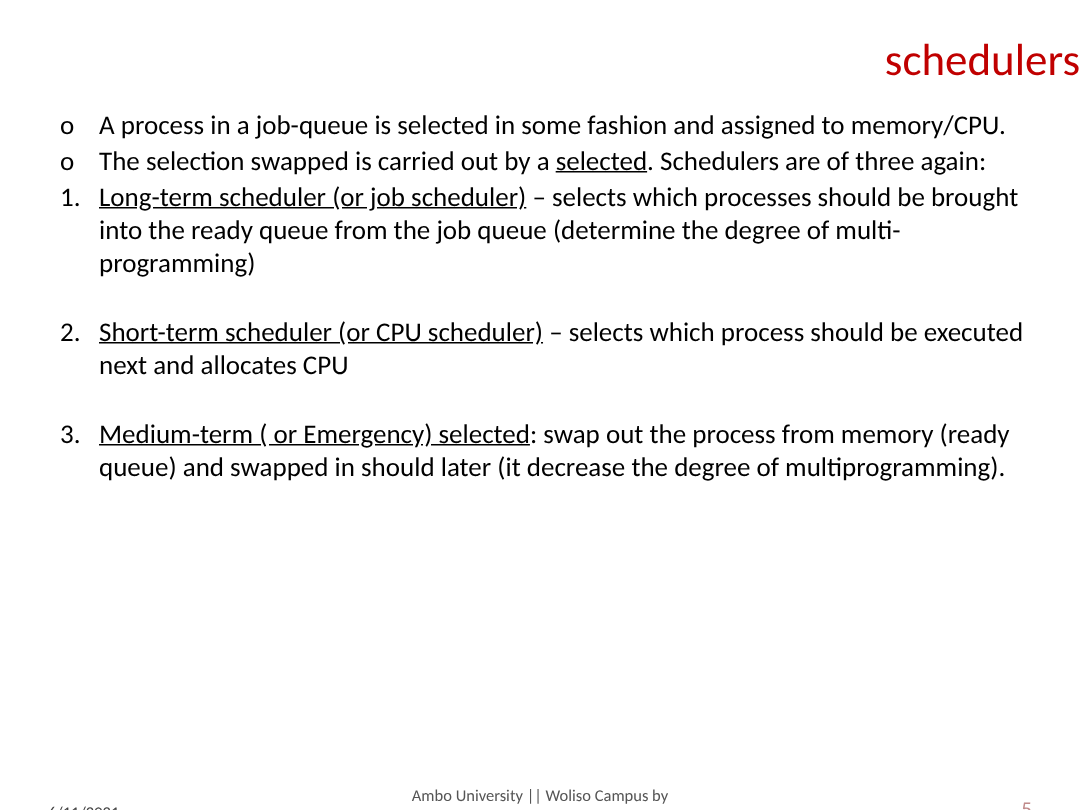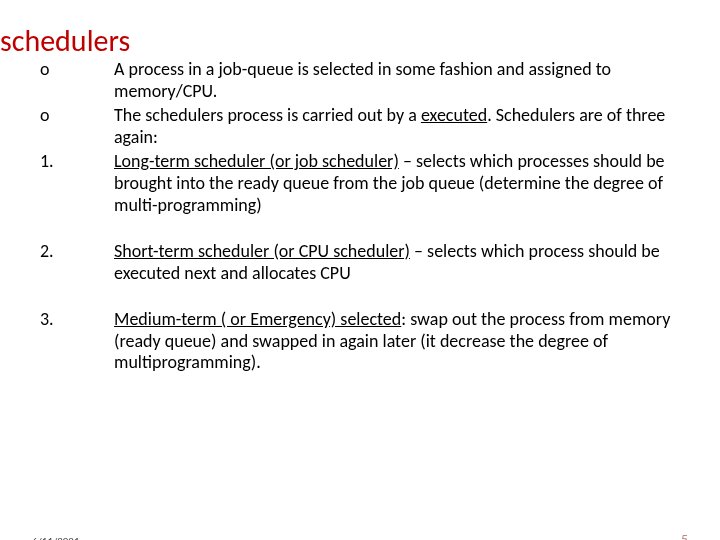--- a/index.html
+++ b/index.html
@@ -1,22 +1,22 @@
 <!DOCTYPE html>
 <html><head>
 <meta charset="utf-8">
 <style>
   * { margin: 0; padding: 0; box-sizing: border-box; }
   html, body { width: 720px; height: 540px; background: #fff; font-family: Calibri, Arial, sans-serif; }
   .slide { width: 720px; height: 540px; position: relative; padding: 0; }
-  .title { color: #c00000; font-size: 30px; text-align: left; margin-top: 22px; font-weight: 400; font-family: Calibri, Arial, sans-serif; }
+  .title { color: #c00000; font-size: 30px; text-align: right; margin-top: 22px; margin-bottom: 14px; font-weight: 400; font-family: Calibri, Arial, sans-serif; }
   .content { padding: 0 32px 0 66px; color: #000; font-size: 18px; line-height: 1.22; }
   .row { display: flex; margin-bottom: 2px; }
   .marker { flex: 0 0 26px; margin-left: -26px; text-align: left; }
-  .txt { flex: 1; margin-left: 48px; }
+  .txt { flex: 1; }
   .block-gap { height: 22px; }
   .u { text-decoration: underline; }
   .footer { position: absolute; bottom: 14px; left: 0; right: 0; display: flex; align-items: flex-end; justify-content: space-between; padding: 0 32px; font-size: 11px; color: #444; }
   .footer-center { position: absolute; left: 50%; transform: translateX(-50%); text-align: center; line-height: 1.2; color: #555; bottom: 12px; font-size: 11px; }
   .footer-right { color: #c08a8a; font-size: 14px; }
 </style>
 </head>
 <body>
 
 <div class="slide">
@@ -26,21 +26,21 @@
   <div class="content">
 
     <div class="row">
       <div class="marker">o</div>
       <div class="txt">A process in a job-queue is selected in some fashion  and assigned to memory/CPU.</div>
     </div>
 
     <div class="row">
       <div class="marker">o</div>
       <div class="txt">
-        <span>The schedulers process is carried out by a </span><span class="u">executed</span><span>. Schedulers are of three again:</span>
+        <span>The selection swapped is carried out by a </span><span class="u">selected</span><span>. Schedulers are of three again:</span>
       </div>
     </div>
 
     <div class="row">
       <div class="marker">1.</div>
       <div class="txt">
         <span class="u">Long-term scheduler  (or job scheduler)</span><span> – selects which processes should be brought into the ready queue from the job queue (determine the degree of multi-programming)</span>
       </div>
     </div>
 
@@ -51,27 +51,28 @@
       <div class="txt">
         <span class="u">Short-term scheduler  (or CPU scheduler)</span><span> – selects which process should be executed next and allocates CPU</span>
       </div>
     </div>
 
     <div class="block-gap"></div>
 
     <div class="row">
       <div class="marker">3.</div>
       <div class="txt">
-        <span class="u">Medium-term ( or Emergency) selected</span><span>: swap out the process from memory (ready queue) and swapped in again later (it decrease the degree of multiprogramming).</span>
+        <span class="u">Medium-term ( or Emergency) selected</span><span>: swap out the process from memory (ready queue) and swapped in should later (it decrease the degree of multiprogramming).</span>
       </div>
     </div>
 
   </div>
 
   <div class="footer">
     <div>6/11/2021</div>
     <div class="footer-right">5</div>
   </div>
   <div class="footer-center">
+    <div>Ambo University || Woliso Campus      by</div>
     <div>Husen A</div>
   </div>
 
 </div>
 
 </body></html>

